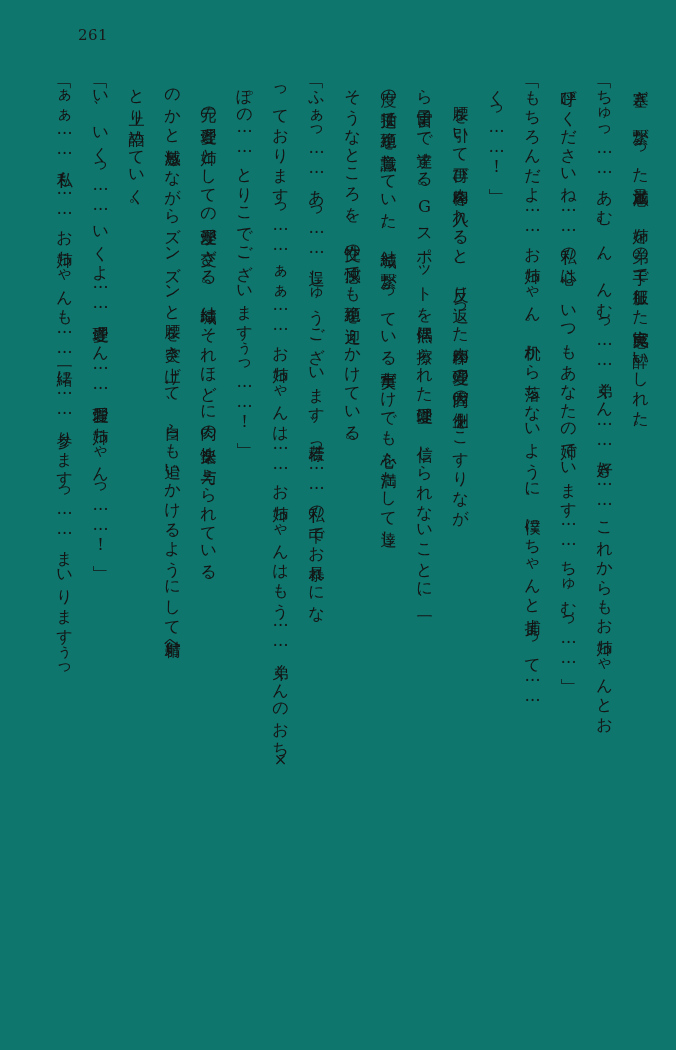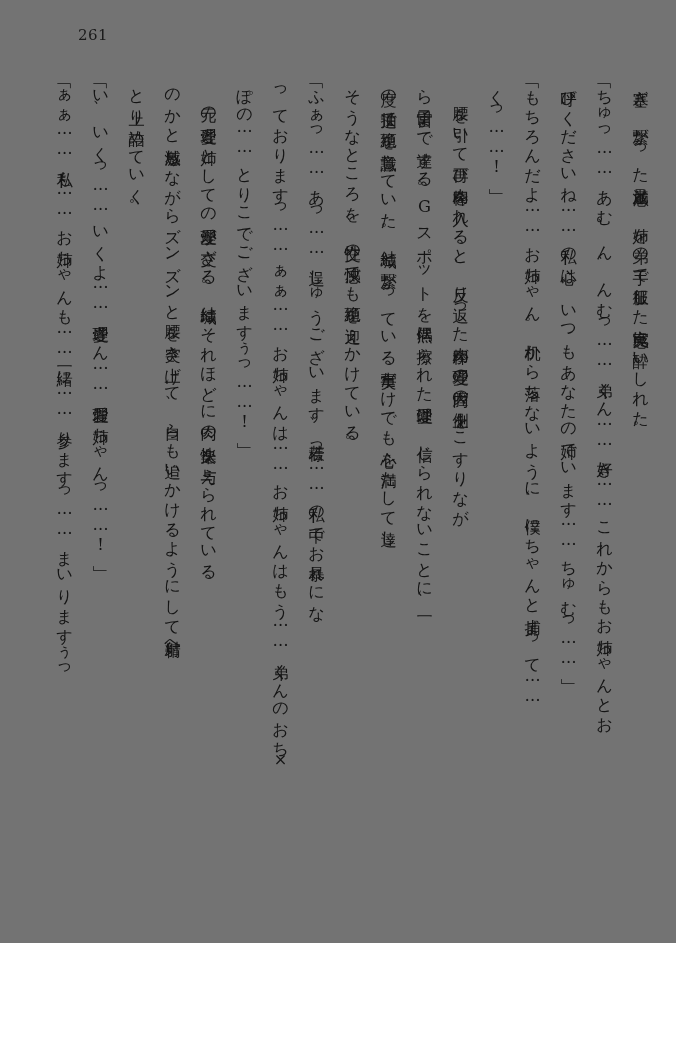--- a/index.html
+++ b/index.html
@@ -10,22 +10,22 @@
   body {
     width: 676px;
     height: 1050px;
     font-family: "DejaVu Serif", "Liberation Serif", serif;
     color: #111111;
     overflow: hidden;
   }
   .page {
     position: relative;
     width: 676px;
-    height: 943px;
-    background: #737373;
+    height: 1050px;
+    background: #0f766e;
     box-sizing: border-box;
   }
   .page-number {
     position: absolute;
     top: 26px;
     left: 78px;
     font-size: 15px;
     letter-spacing: 0.5px;
     color: #1a1a1a;
     font-family: "DejaVu Serif", "Liberation Serif", serif;

